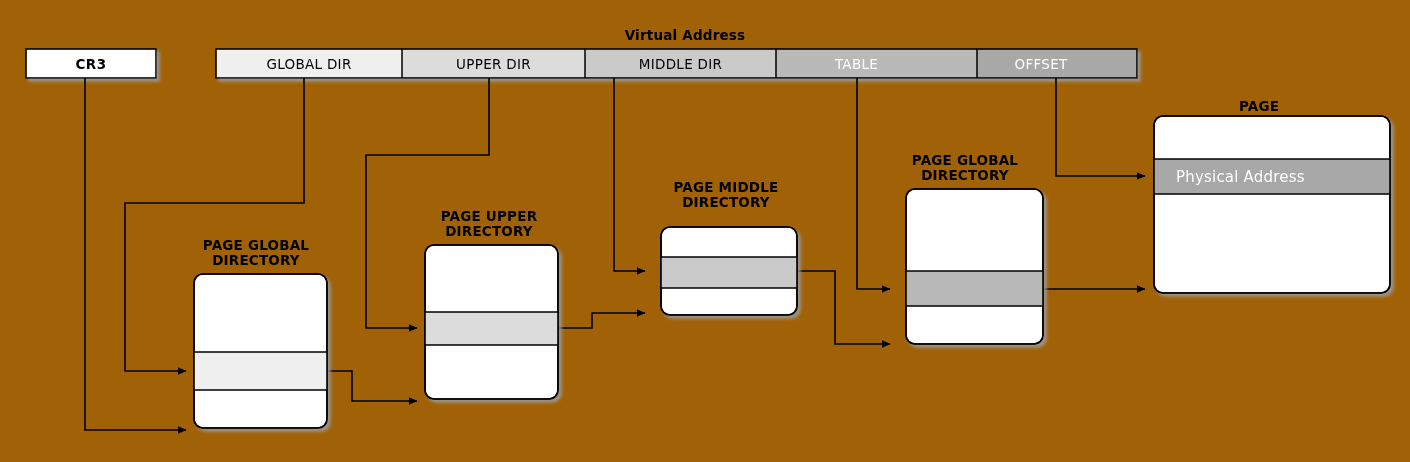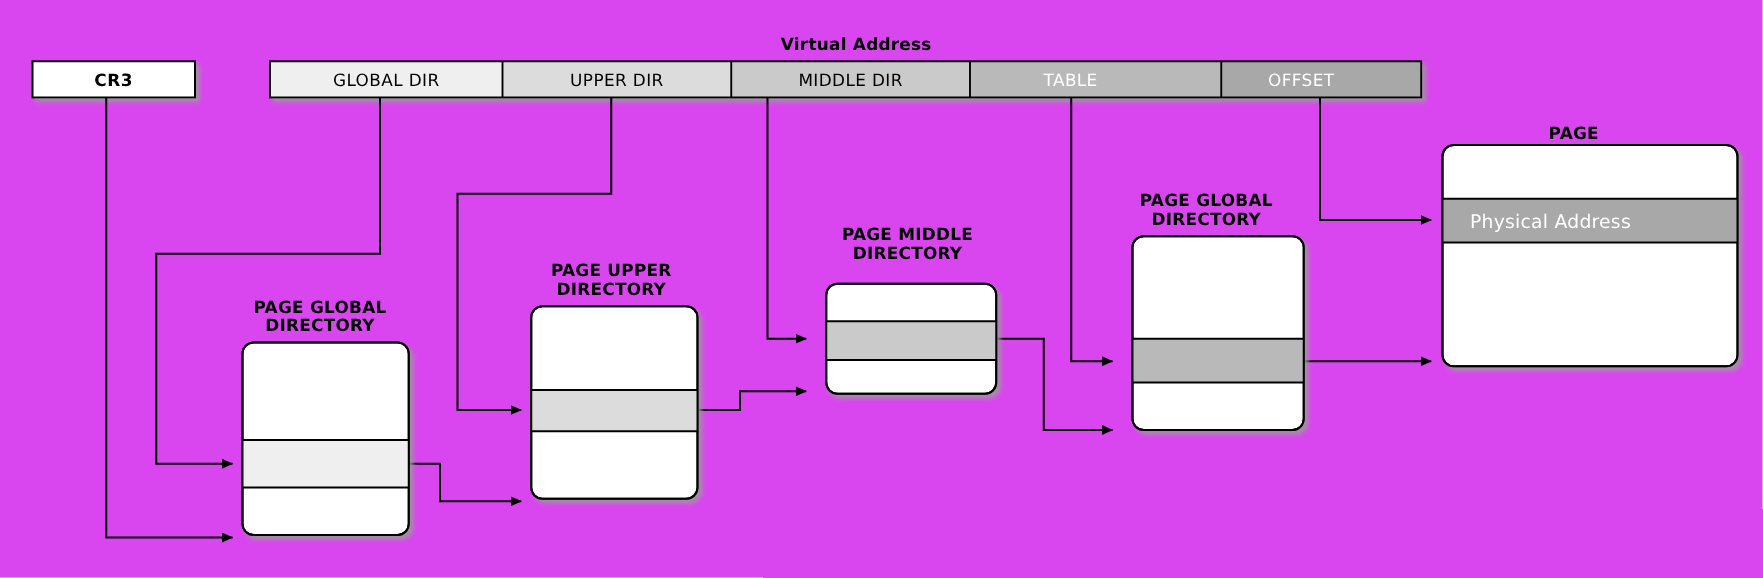--- a/index.html
+++ b/index.html
@@ -7,21 +7,21 @@
     padding: 0;
     background: #ffffff;
   }
   body {
     font-family: "DejaVu Sans", sans-serif;
   }
   #canvas {
     position: relative;
     width: 1410px;
     height: 462px;
-    background: #d946ef;
+    background: #a16207;
     overflow: hidden;
   }
   svg#diagram {
     position: absolute;
     left: 0;
     top: 0;
     width: 1410px;
     height: 462px;
   }
   .lbl {

